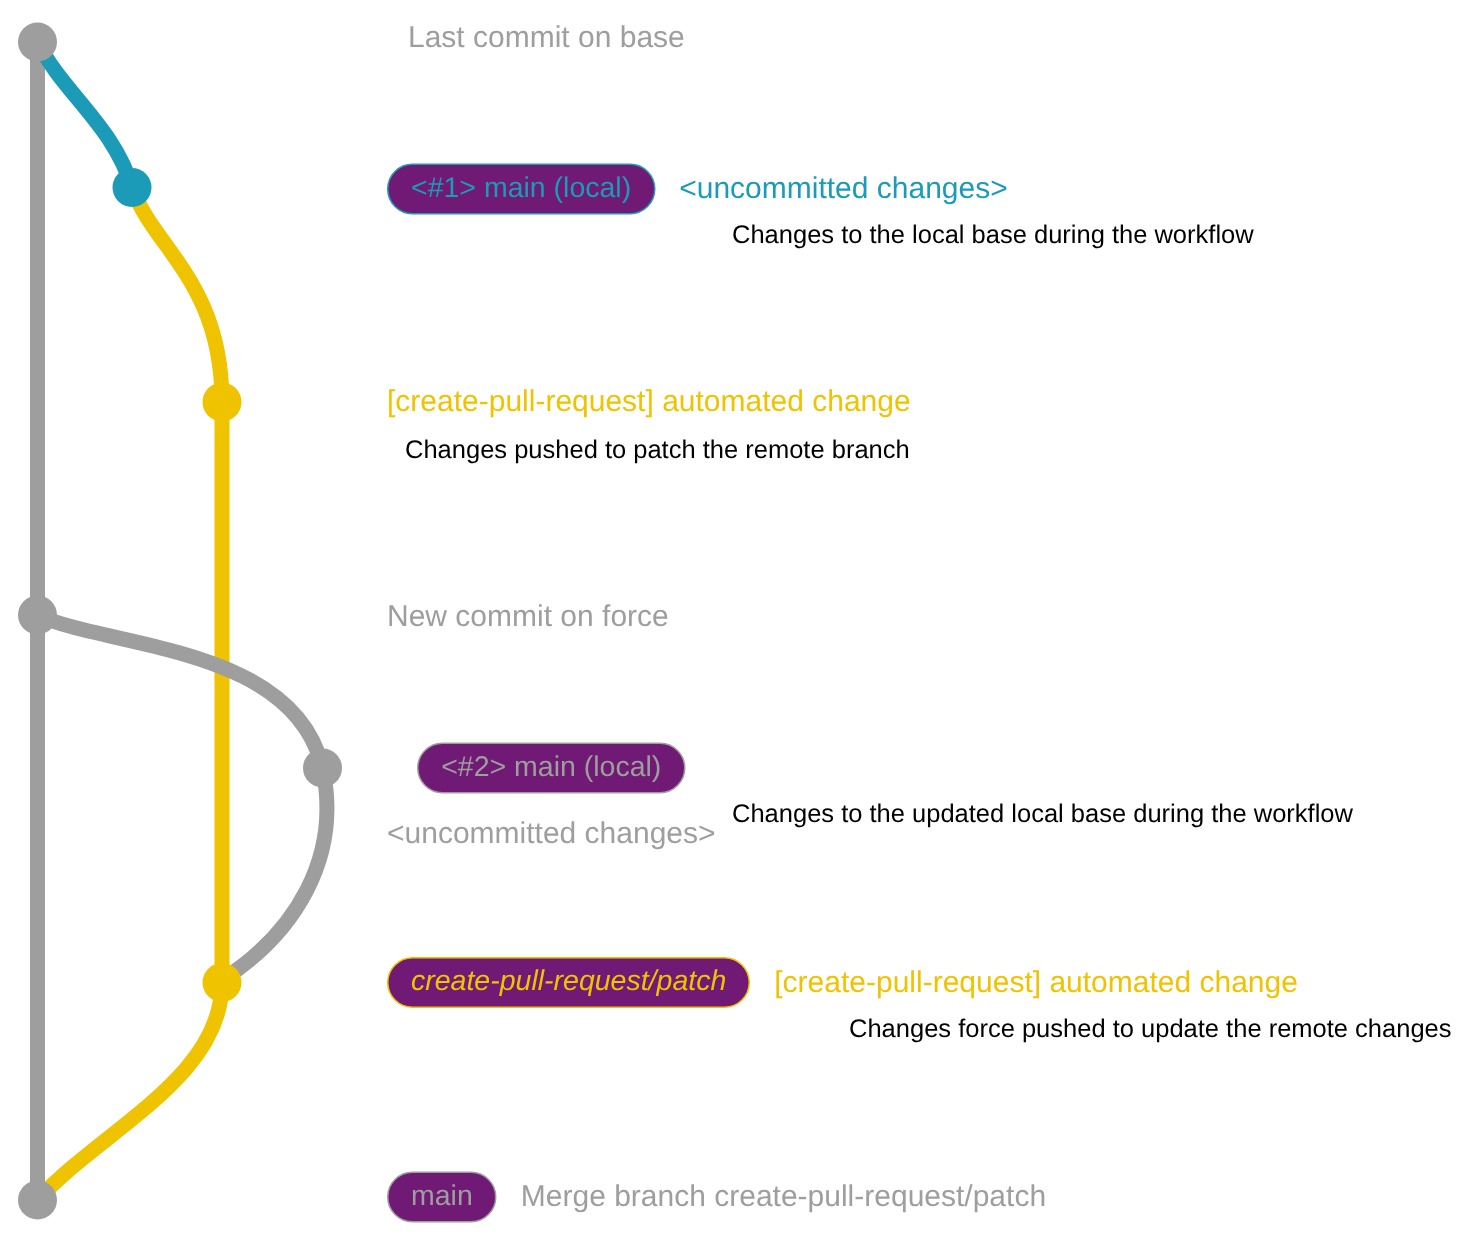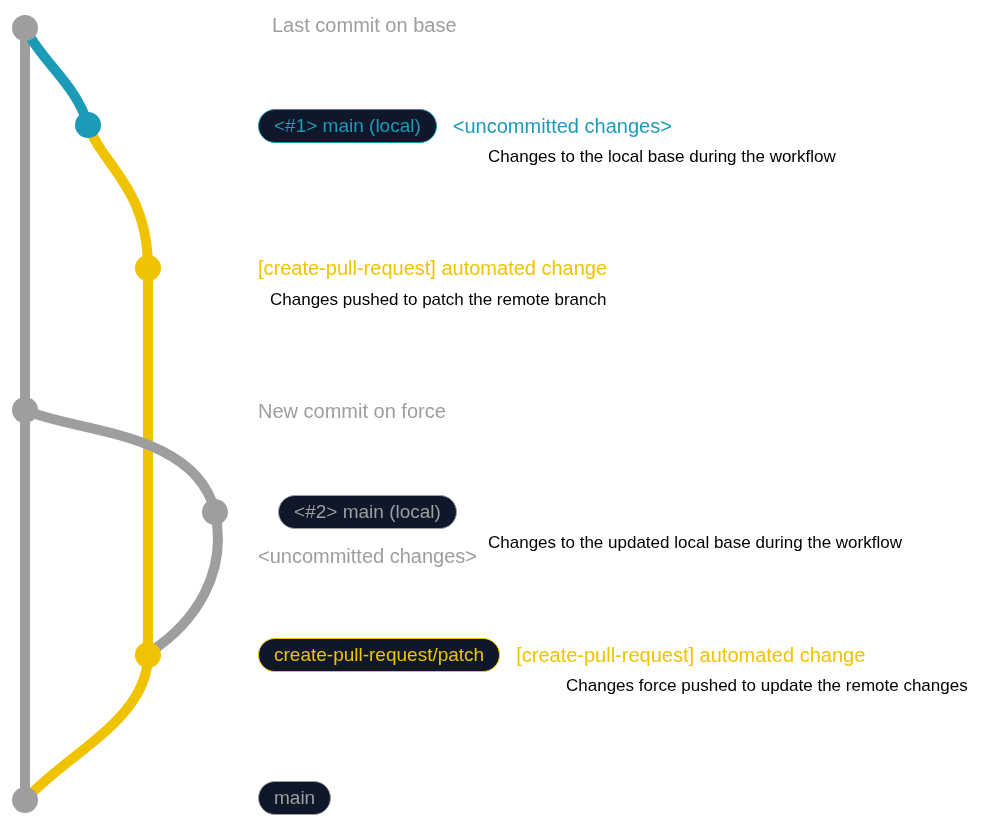--- a/index.html
+++ b/index.html
@@ -42,25 +42,25 @@
   .title.yellow { color: var(--yellow); }
   .badge {
     display: inline-flex;
     align-items: center;
     justify-content: center;
     border: 1.5px solid;
     border-radius: 17px;
     padding: 5px 15px;
     font-size: 19px;
     white-space: nowrap;
-    background: #0f172a;
+    background: #701a75;
   }
   .badge.teal { color: var(--teal); border-color: var(--teal); }
   .badge.gray { color: var(--gray); border-color: var(--gray); }
-  .badge.yellow { color: var(--yellow); border-color: var(--yellow); }
+  .badge.yellow { color: var(--yellow); border-color: var(--yellow); font-style: italic; }
   .desc {
     position: absolute;
     font-family: Liberation Sans, sans-serif;
     font-size: 17px;
     color: var(--desc);
     white-space: nowrap;
   }
 </style>
 </head>
 <body>
@@ -113,13 +113,14 @@
 <div class="desc" style="left: 488px; top: 533px;">Changes to the updated local base during the workflow</div>
 
 <div class="row" style="left: 258px; top: 638px;">
   <span class="badge yellow">create-pull-request/patch</span>
   <span class="title yellow">[create-pull-request] automated change</span>
 </div>
 <div class="desc" style="left: 566px; top: 676px;">Changes force pushed to update the remote changes</div>
 
 <div class="row" style="left: 258px; top: 781px;">
   <span class="badge gray">main</span>
+  <span class="title gray">Merge branch create-pull-request/patch</span>
 </div>
 
 </body></html>

